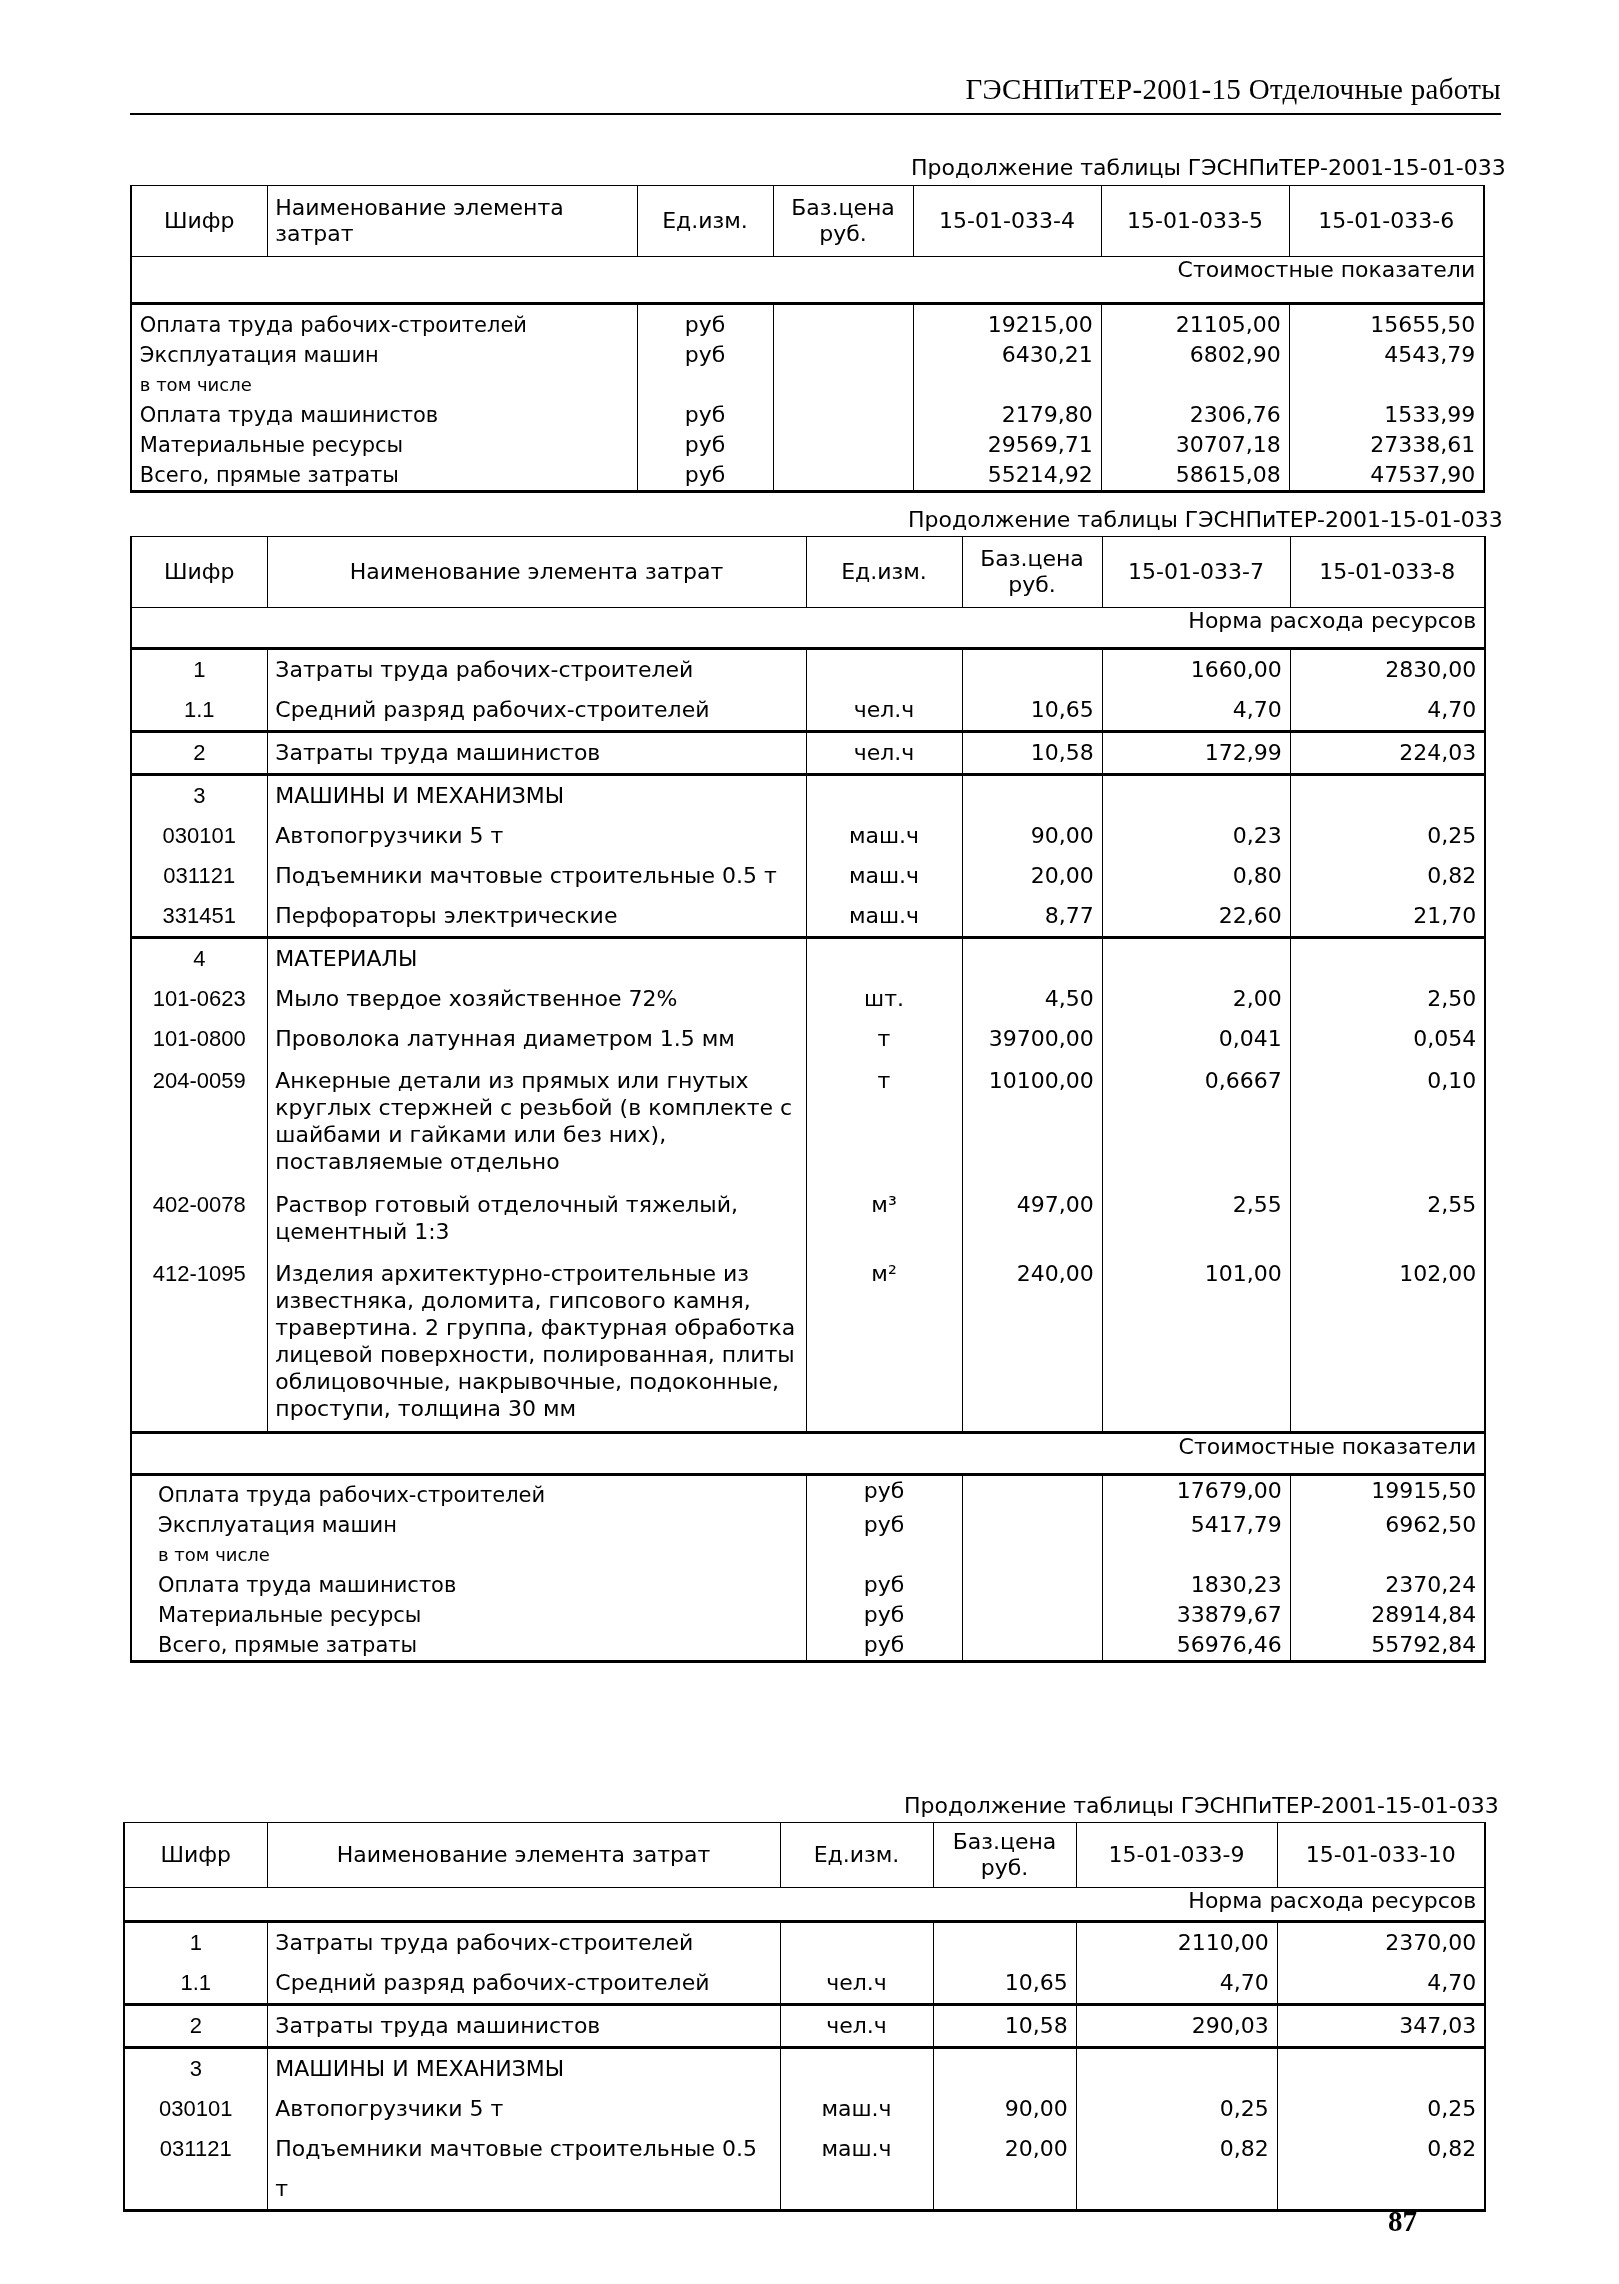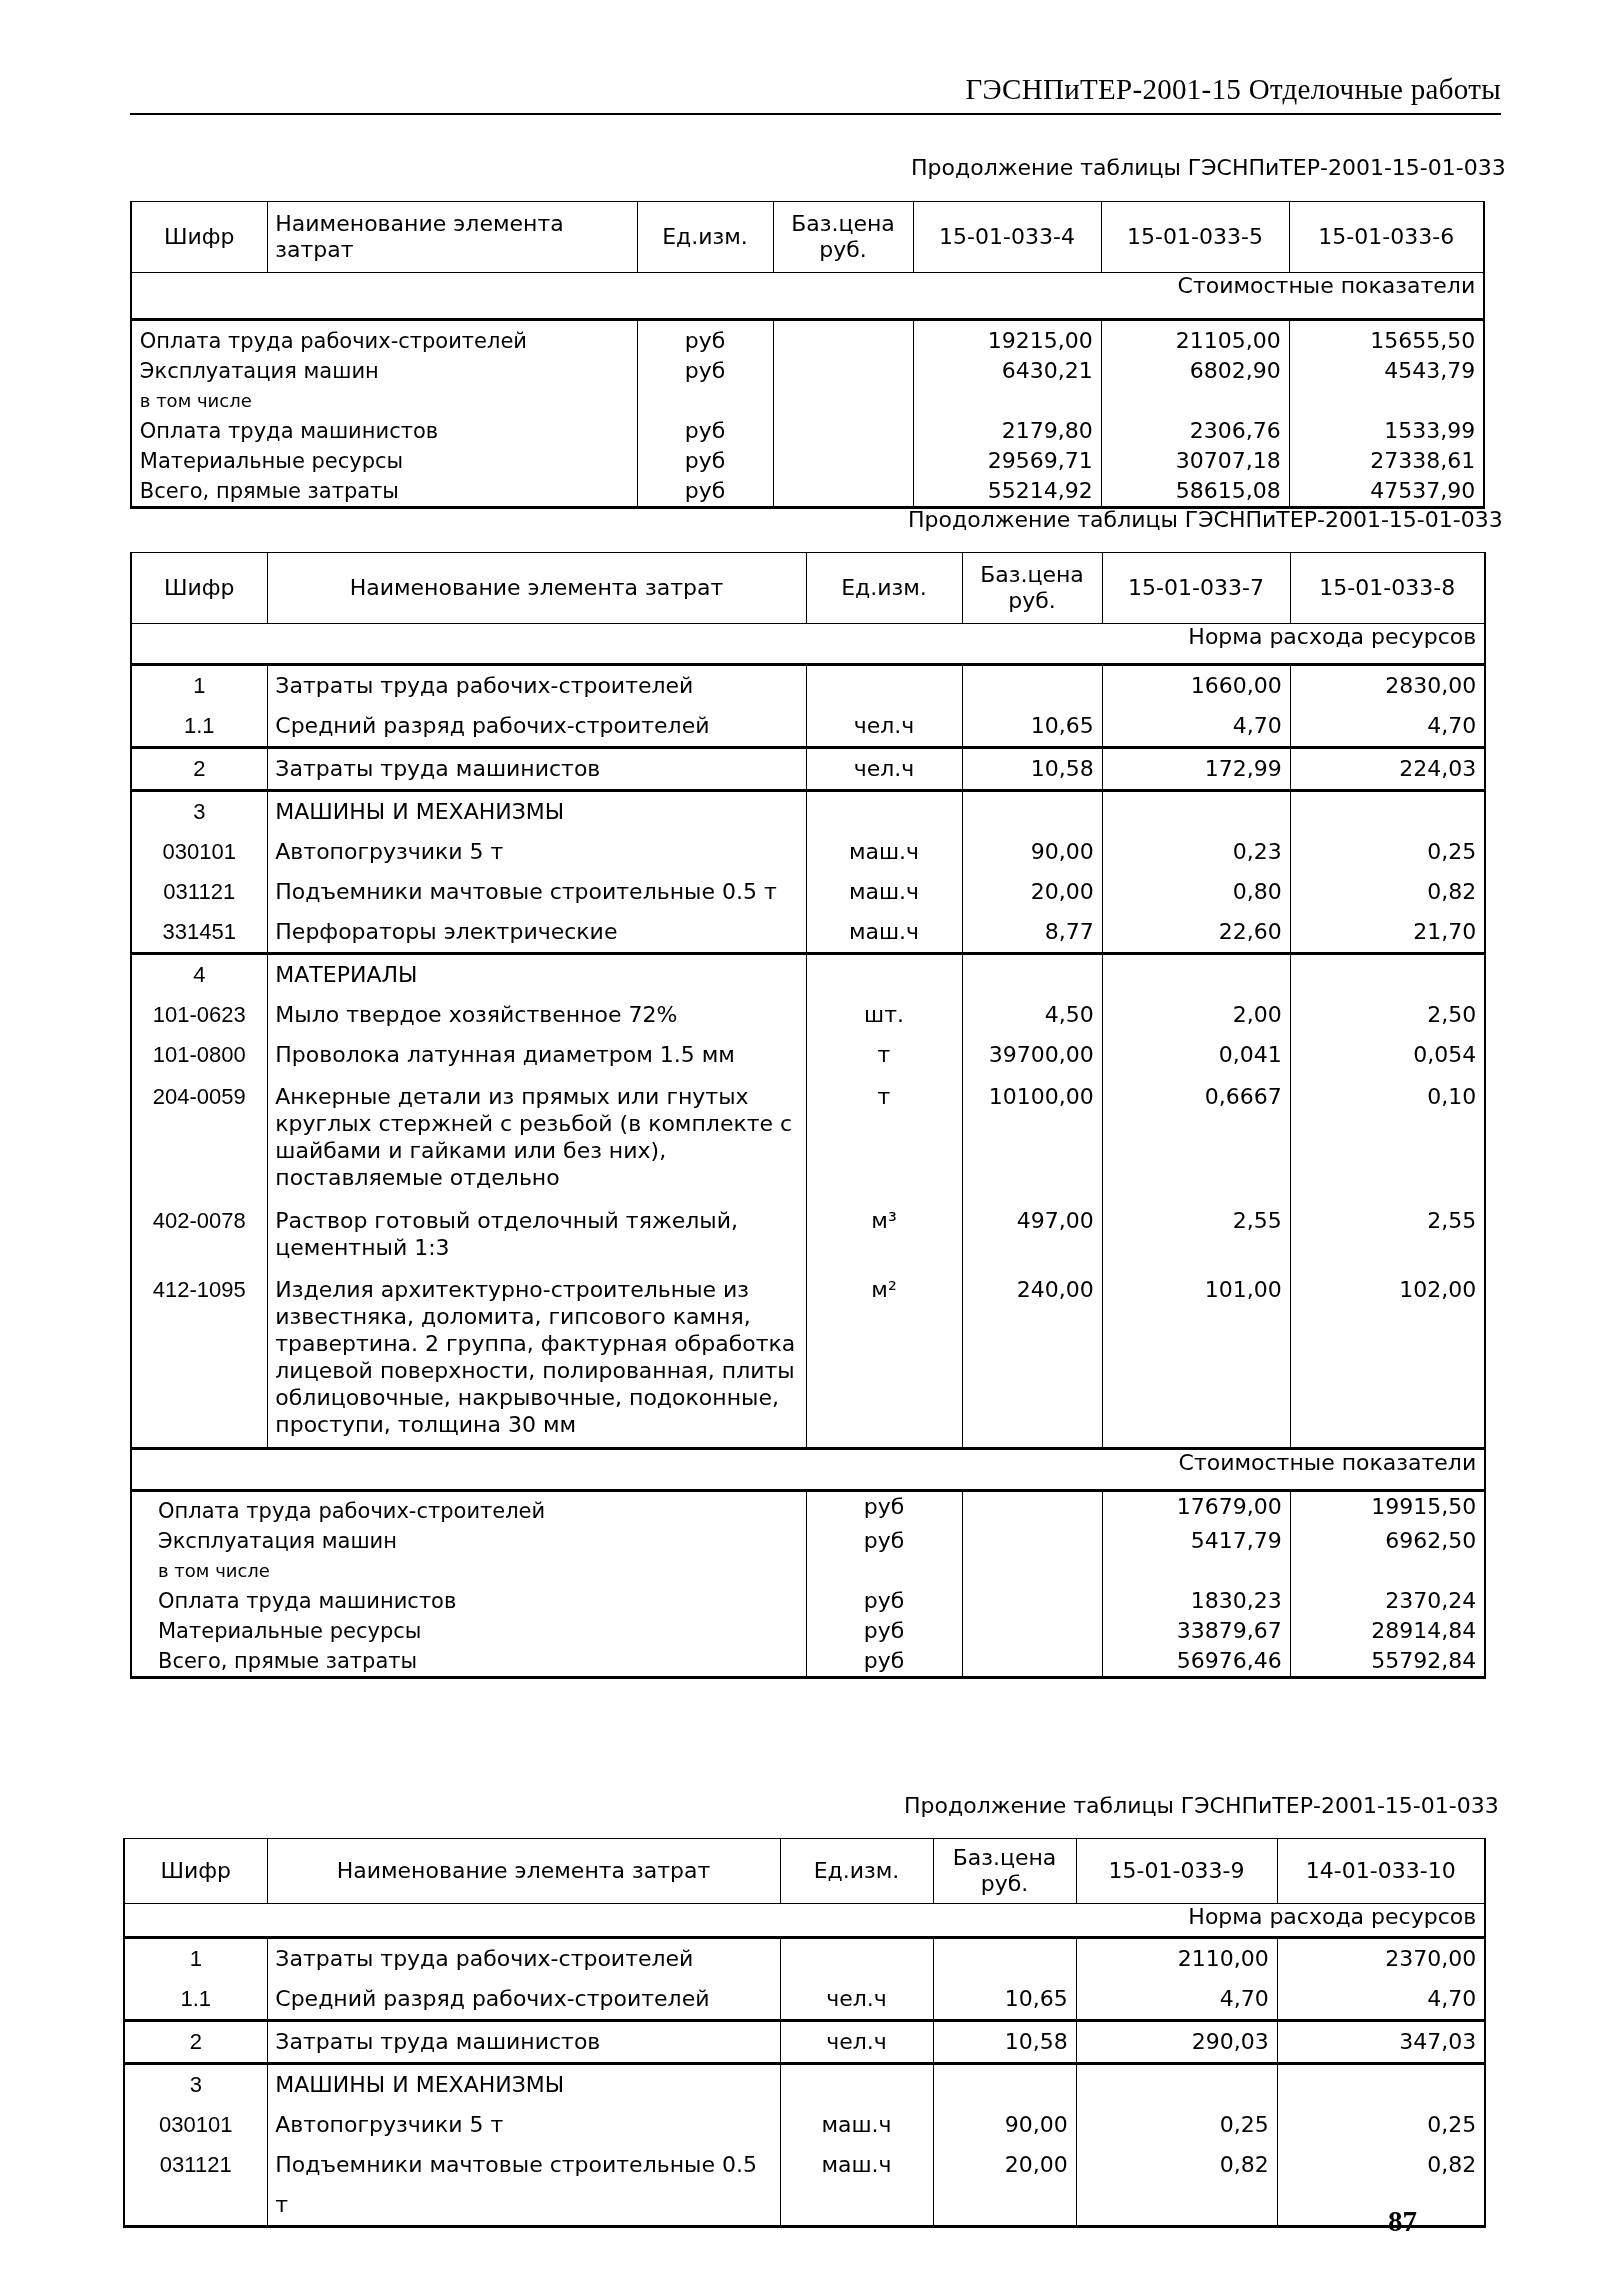--- a/index.html
+++ b/index.html
@@ -1,20 +1,20 @@
 <!DOCTYPE html>
 <html style="font-size:10.4px"><head>
 <meta charset="utf-8">
 <style>
   html, body { margin:0; padding:0; background:#fff; }
   body { width:1619px; height:2284px; position:relative; font-family:"DejaVu Sans", sans-serif; color:#000; overflow:hidden; }
   .page-header { position:absolute; left:130px; top:68px; width:1371px; height:45px; border-bottom:2.6px solid #000; }
   .page-header .title { position:absolute; right:0; top:5.2px; font-family:"Liberation Serif", serif; font-size:29px; letter-spacing:0.3px; }
   .caption { position:absolute; font-size:22px; white-space:nowrap; }
-  table.norm { position:absolute; border-collapse:collapse; font-size:22px; table-layout:fixed;margin-top:16px; }
+  table.norm { position:absolute; border-collapse:collapse; font-size:22px; table-layout:fixed; }
   table.norm td, table.norm th { padding:0 7.8px; vertical-align:top; font-weight:normal; }
   table.norm th { border:1.3px solid #000; vertical-align:middle; text-align:center; line-height:26px; }
   .hdr-row th { border-top:3.2px solid #000; border-bottom:3.9px solid #000; }
   .sec-row td { border-left:2.6px solid #000; border-right:2.6px solid #000; text-align:right; height:57px; vertical-align:bottom; padding-bottom:3.9px; }
   .sec-row.first td { border-bottom:3.2px solid #000; }
   td.c { border-left:1.3px solid #000; border-right:1.3px solid #000; }
   td.first-col { border-left:2.6px solid #000 !important; }
   td.last-col { border-right:2.6px solid #000 !important; }
   td.code { text-align:center; font-family:"Liberation Sans", sans-serif; }
   td.num { text-align:right; }
@@ -296,21 +296,21 @@
     <col style="width:201px">
       <col style="width:208px">
   </colgroup>
   <tbody>
       <tr class="hdr-row" style="height:65px">
     <th style="border-left:2.6px solid #000">Шифр</th>
     <th>Наименование элемента затрат</th>
     <th>Ед.изм.</th>
     <th><span>Баз.цена</span><br><span>руб.</span></th>
     <th>15-01-033-9</th>
-    <th style="border-right:2.6px solid #000">14-01-033-10</th>
+    <th style="border-right:2.6px solid #000">15-01-033-10</th>
   </tr>
   <tr class="sec-row first">
     <td colspan="6" style="height:32px">Норма расхода ресурсов</td>
   </tr>
   <tr class="r">
     <td class="c code first-col bold">1</td>
     <td class="c">Затраты труда рабочих-строителей</td>
     <td class="c unit"></td>
     <td class="c num"></td>
     <td class="c num">2110,00</td>

